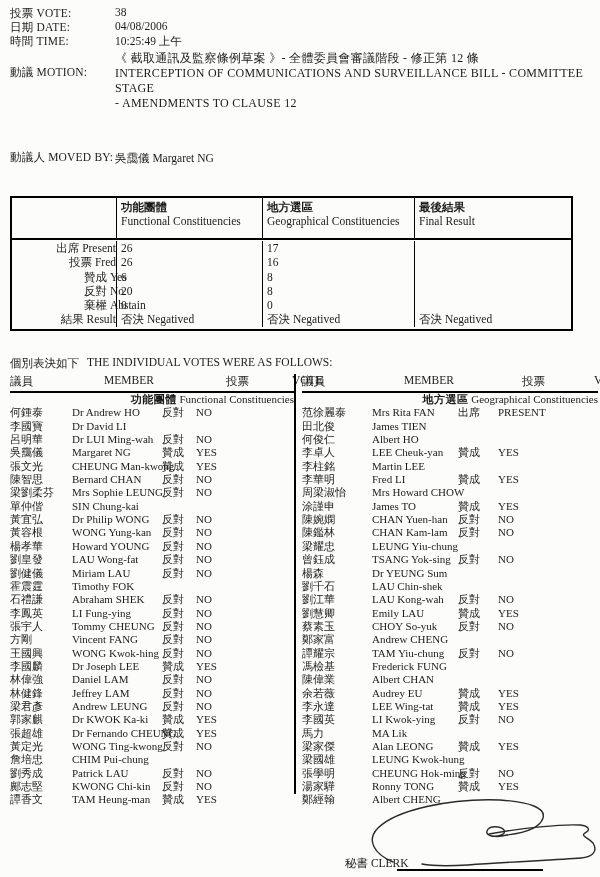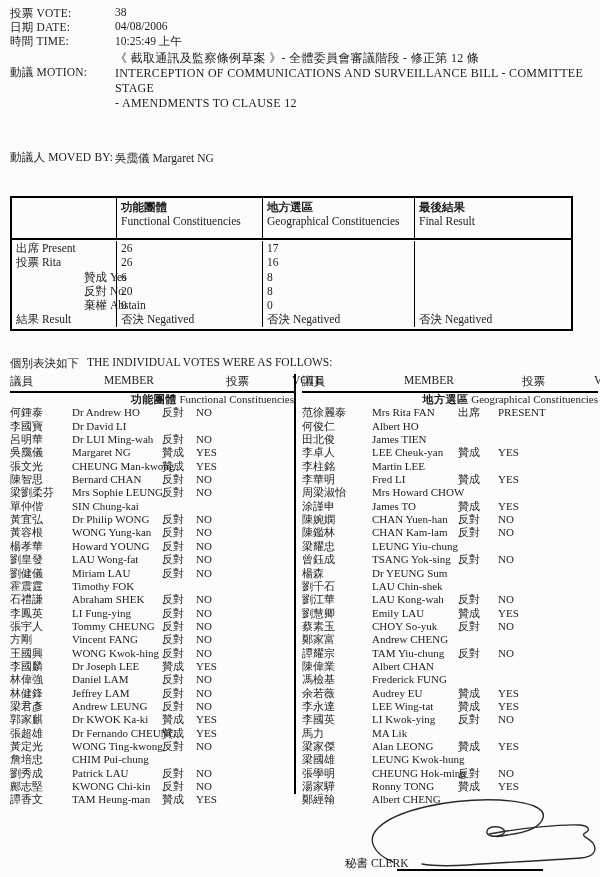--- a/index.html
+++ b/index.html
@@ -15,21 +15,21 @@
   
   .sumtable{left:10px;top:196px;width:563px;border:2px solid #000;box-sizing:border-box;background:transparent;}
   .shead,.srow{display:grid;grid-template-columns:104px 146px 152px 1fr;}
   .shead > div{border-left:1.5px solid #000;padding:2px 0 2px 4px;min-height:36px;}
   .shead > div:first-child{border-left:none;}
   .shead{border-bottom:2px solid #000;}
   .shead .hcn{font-size:11.5px;font-weight:bold;display:block;}
   .shead .hen{font-size:11.5px;display:block;}
   .sbody{padding:1px 0 2px 0;}
   .srow > div{border-left:1.5px solid #000;padding-left:4px;font-size:11.5px;height:14.3px;line-height:14.3px;white-space:nowrap;}
-  .srow > div:first-child{border-left:none;}
+  .srow > div:first-child{border-left:none;text-align:right;}
   .srow .ind{padding-left:28px;margin-left:44px;}
   
   
   .ind-heading{left:10px;top:356px;display:flex;gap:8px;font-size:11.5px;}
   .memcol{box-sizing:border-box;}
   .memhead{display:grid;font-size:11.5px;border-bottom:2px solid #000;padding-bottom:2px;gap:32px;}
   .lcols{grid-template-columns:62px 90px 34px 1fr;}
   .rcols{grid-template-columns:70px 86px 40px 1fr;}
   .section-row{font-size:11px;height:13.4px;line-height:13.4px;white-space:nowrap;text-align:right;}
   .section-row b{letter-spacing:.5px;}
@@ -81,21 +81,21 @@
       </div>
     </div>
     <div class="sbody">
         <div class="srow">
           <div>出席 Present</div>
           <div>26</div>
           <div>17</div>
           <div></div>
         </div>
         <div class="srow">
-          <div>投票 Rita</div>
+          <div>投票 Fred</div>
           <div>26</div>
           <div>16</div>
           <div></div>
         </div>
         <div class="srow">
           <div class="ind">贊成 Yes</div>
           <div>6</div>
           <div>8</div>
           <div></div>
         </div>
@@ -334,32 +334,32 @@
       <span>Geographical Constituencies</span>
     </div>
     <div>
         <div class="mrow rcols">
           <span>范徐麗泰</span>
           <span>Mrs Rita FAN</span>
           <span>出席</span>
           <span>PRESENT</span>
         </div>
         <div class="mrow rcols">
+          <span>田北俊</span>
+          <span>James TIEN</span>
+          <span></span>
+          <span></span>
+        </div>
+        <div class="mrow rcols">
           <span>何俊仁</span>
           <span>Albert HO</span>
           <span></span>
           <span></span>
         </div>
         <div class="mrow rcols">
-          <span>田北俊</span>
-          <span>James TIEN</span>
-          <span></span>
-          <span></span>
-        </div>
-        <div class="mrow rcols">
           <span>李卓人</span>
           <span>LEE Cheuk-yan</span>
           <span>贊成</span>
           <span>YES</span>
         </div>
         <div class="mrow rcols">
           <span>李柱銘</span>
           <span>Martin LEE</span>
           <span></span>
           <span></span>
@@ -442,28 +442,28 @@
           <span></span>
           <span></span>
         </div>
         <div class="mrow rcols">
           <span>譚耀宗</span>
           <span>TAM Yiu-chung</span>
           <span>反對</span>
           <span>NO</span>
         </div>
         <div class="mrow rcols">
+          <span>馮檢基</span>
+          <span>Frederick FUNG</span>
+          <span></span>
+          <span></span>
+        </div>
+        <div class="mrow rcols">
           <span>陳偉業</span>
           <span>Albert CHAN</span>
-          <span></span>
-          <span></span>
-        </div>
-        <div class="mrow rcols">
-          <span>馮檢基</span>
-          <span>Frederick FUNG</span>
           <span></span>
           <span></span>
         </div>
         <div class="mrow rcols">
           <span>余若薇</span>
           <span>Audrey EU</span>
           <span>贊成</span>
           <span>YES</span>
         </div>
         <div class="mrow rcols">

